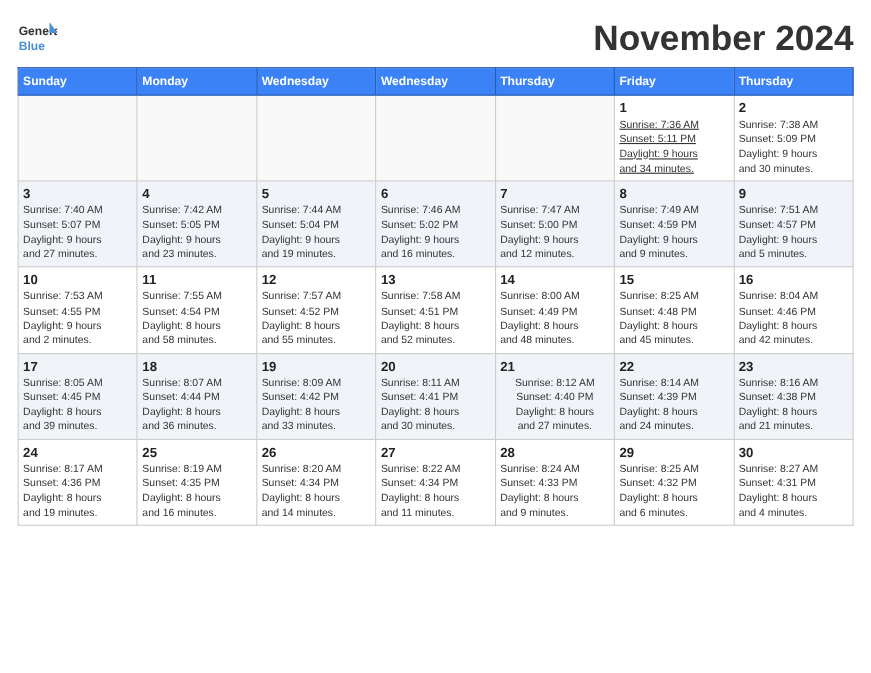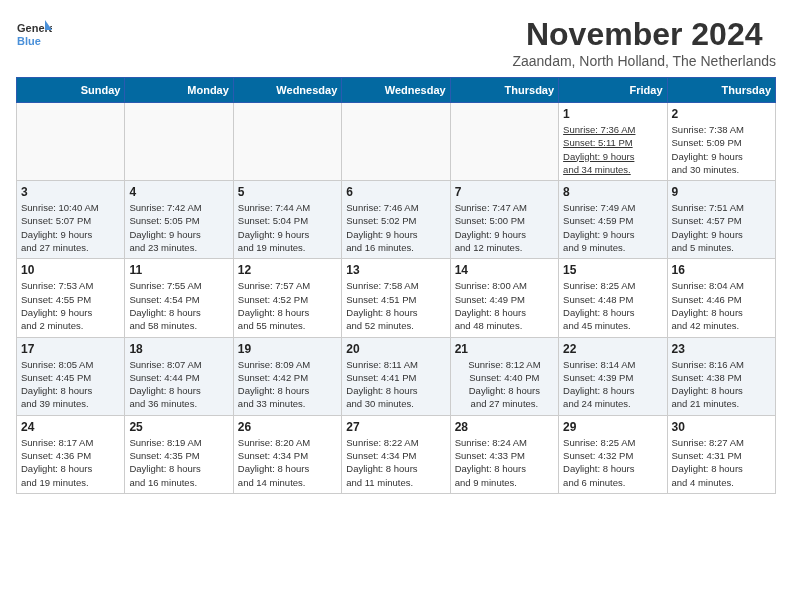--- a/index.html
+++ b/index.html
@@ -15,40 +15,40 @@
       justify-content: space-between;
       align-items: flex-start;
       margin-bottom: 8px;
     }
     .logo {
       display: flex;
       align-items: center;
       gap: 4px;
     }
     .title-section {
-      text-align: center;
+      text-align: left;
     }
     .month-title {
       font-size: 32px;
       font-weight: bold;
       color: #333;
     }
     .location-title {
       font-size: 14px;
       color: #555;
     }
     .calendar-table {
       width: 100%;
       border-collapse: collapse;
       font-size: 10px;
     }
     .calendar-table th {
-      background-color: #0369a1;
+      background-color: #3b82f6;
       color: #fff;
-      text-align: right;
+      text-align: left;
       padding: 6px 4px;
       font-size: 11px;
       border: 1px solid #2a5ab0;
     }
     .calendar-table td {
       border: 1px solid #ccc;
       vertical-align: top;
       padding: 4px;
       width: calc(100% / 7);
       height: 78px;
@@ -81,21 +81,20 @@
     <svg width="36" height="36" viewBox="0 0 36 36" xmlns="http://www.w3.org/2000/svg">
       <rect x="0" y="0" width="36" height="36" fill="none"></rect>
       <text x="1" y="16" font-size="11" font-weight="bold" fill="#333" font-family="Arial">General</text>
       <text x="1" y="29" font-size="11" font-weight="bold" fill="#4a90d9" font-family="Arial">Blue</text>
       <polygon points="29,4 36,14 29,14" fill="#4a90d9"></polygon>
     </svg>
   </div>
 </div>
   <div class="title-section">
     <div class="month-title">November 2024</div>
-    <div class="location-title">Zaandam, North Holland, The Netherlands</div>
   </div>
 </div>
 
 <table class="calendar-table">
   <thead>
     <tr>
     <th>Sunday</th>
         <th>Monday</th>
         <th>Wednesday</th>
         <th>Wednesday</th>
@@ -122,21 +121,21 @@
           <div class="day-number">2</div>
           <div class="day-info" style="white-space: pre-line;">Sunrise: 7:38 AM
 Sunset: 5:09 PM
 Daylight: 9 hours
 and 30 minutes.</div>
         </td>
       </tr>
       <tr class="row-shaded">
         <td>
           <div class="day-number">3</div>
-          <div class="day-info" style="white-space: pre-line;">Sunrise: 10:40 AM
+          <div class="day-info" style="white-space: pre-line;">Sunrise: 7:40 AM
 Sunset: 5:07 PM
 Daylight: 9 hours
 and 27 minutes.</div>
         </td>
         <td>
           <div class="day-number">4</div>
           <div class="day-info" style="white-space: pre-line;">Sunrise: 7:42 AM
 Sunset: 5:05 PM
 Daylight: 9 hours
 and 23 minutes.</div>

